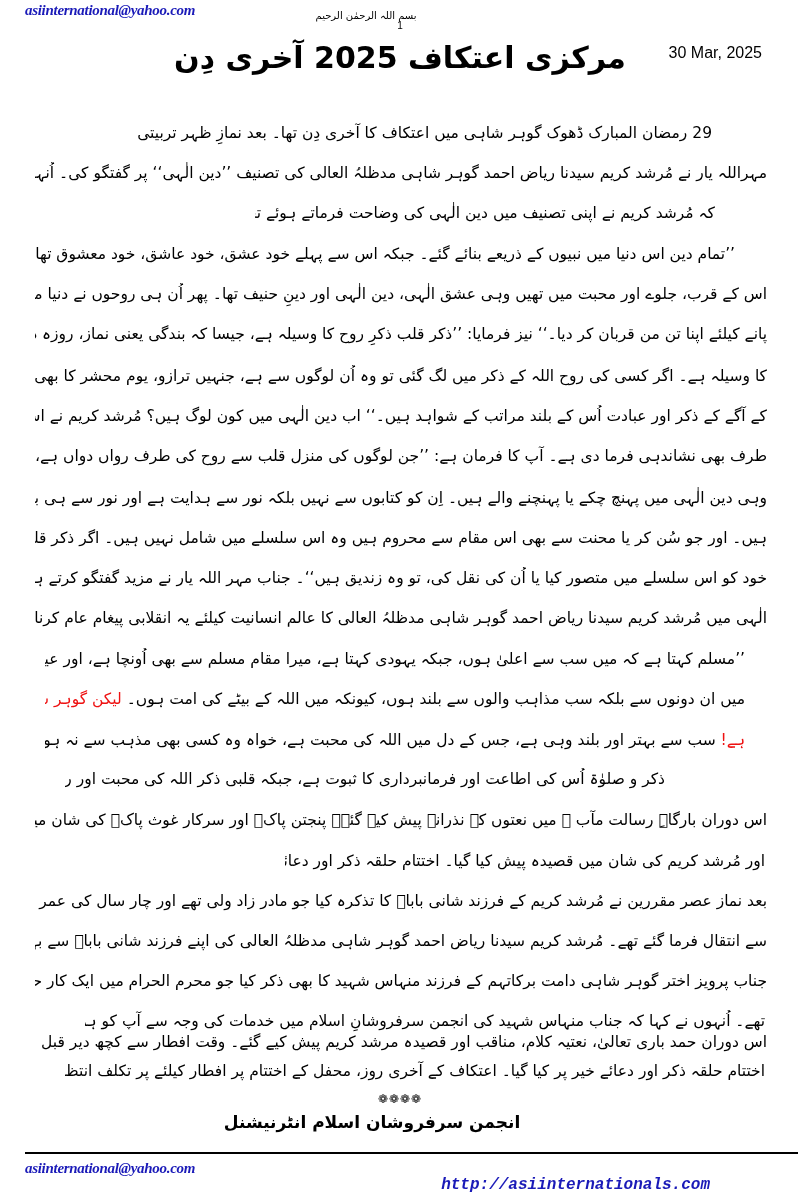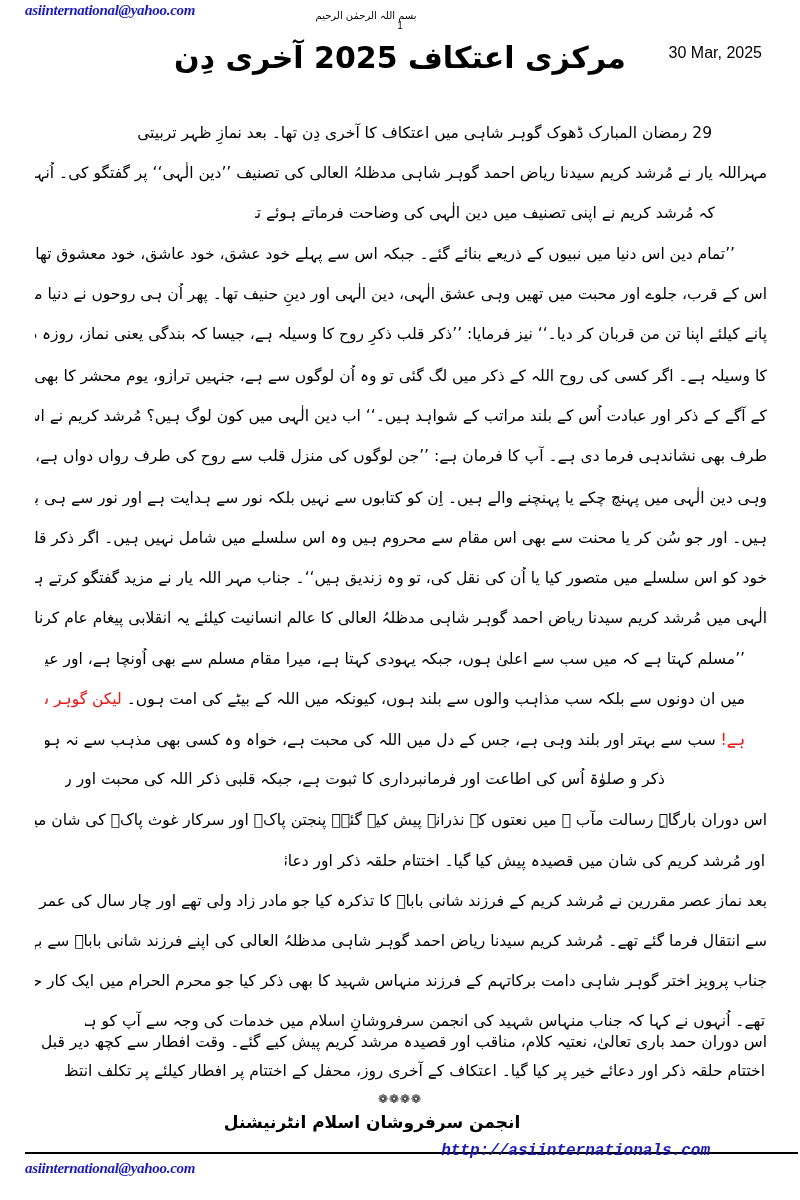--- a/index.html
+++ b/index.html
@@ -8,21 +8,21 @@
   .bismillah { position: absolute; left: 0; width: 732px; top: 10px; text-align: center; font-size: 10px; direction: rtl; }
   .page-num { position: absolute; left: 0; width: 800px; top: 20px; text-align: center; font-size: 10px; font-family: "Liberation Sans", sans-serif; }
   .date { position: absolute; right: 38px; top: 44px; font-family: "Liberation Sans", sans-serif; font-size: 16px; }
   .title { position: absolute; left: 0; width: 800px; top: 40px; text-align: center; direction: rtl; font-size: 30px; font-weight: bold; font-family: "DejaVu Sans", sans-serif; }
   .line { position: absolute; direction: rtl; white-space: nowrap; font-size: 15.5px; line-height: 22px; height: 24px; overflow: hidden; font-family: "DejaVu Sans", sans-serif; text-align: justify; text-align-last: justify; }
   .red { color: #ee1111; }
   .stars { position: absolute; left: 0; width: 800px; top: 1092px; text-align: center; font-size: 12px; letter-spacing: 1px; }
   .org { position: absolute; left: 0; width: 744px; top: 1112px; text-align: center; direction: rtl; font-size: 17px; font-weight: bold; }
   .hr { position: absolute; left: 25px; width: 773px; top: 1152px; border-top: 2px solid #000; }
   .email-bottom { position: absolute; left: 25px; top: 1160px; font-family: "Liberation Serif", serif; font-style: italic; font-weight: bold; font-size: 15px; color: #1a1ab8; letter-spacing: -0.3px; }
-  .url-bottom { position: absolute; right: 90px; top: 1142px; font-family: "Liberation Mono", monospace; font-style: italic; font-weight: bold; font-size: 16px; color: #1a1ab8; }
+  .url-bottom { position: absolute; right: 90px; top: 1176px; font-family: "Liberation Mono", monospace; font-style: italic; font-weight: bold; font-size: 16px; color: #1a1ab8; }
 </style>
 </head>
 <body>
 
 <div class="email-top">asiinternational@yahoo.com</div>
 <div class="bismillah">بسم اللہ الرحمٰن الرحیم</div>
 <div class="page-num">1</div>
 <div class="date">30 Mar, 2025</div>
 <div class="title">مرکزی اعتکاف 2025 آخری دِن</div>
 

